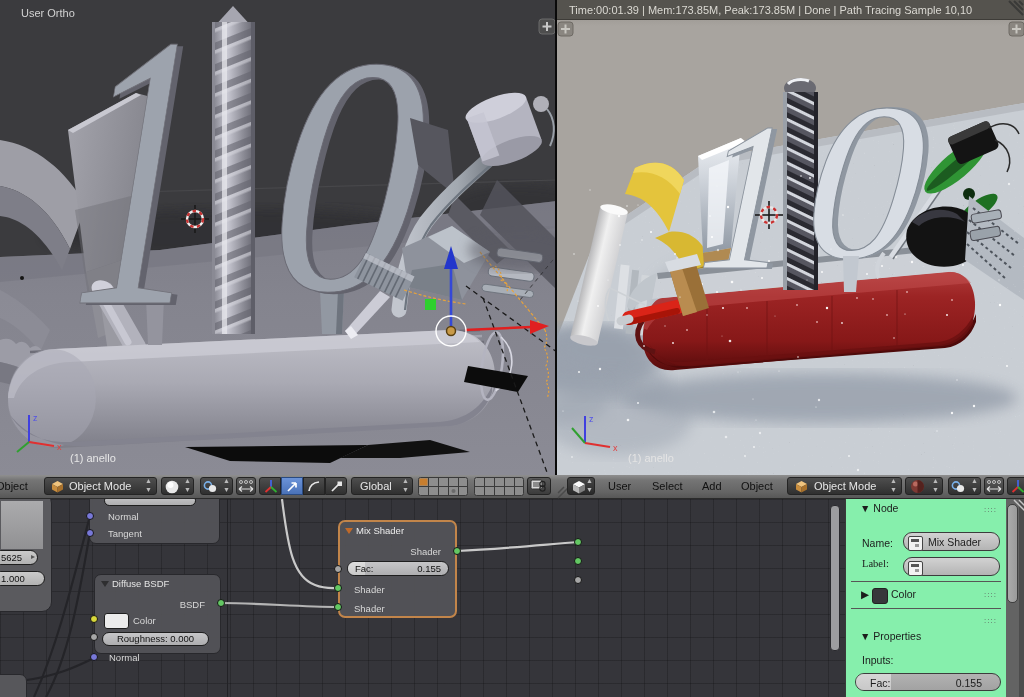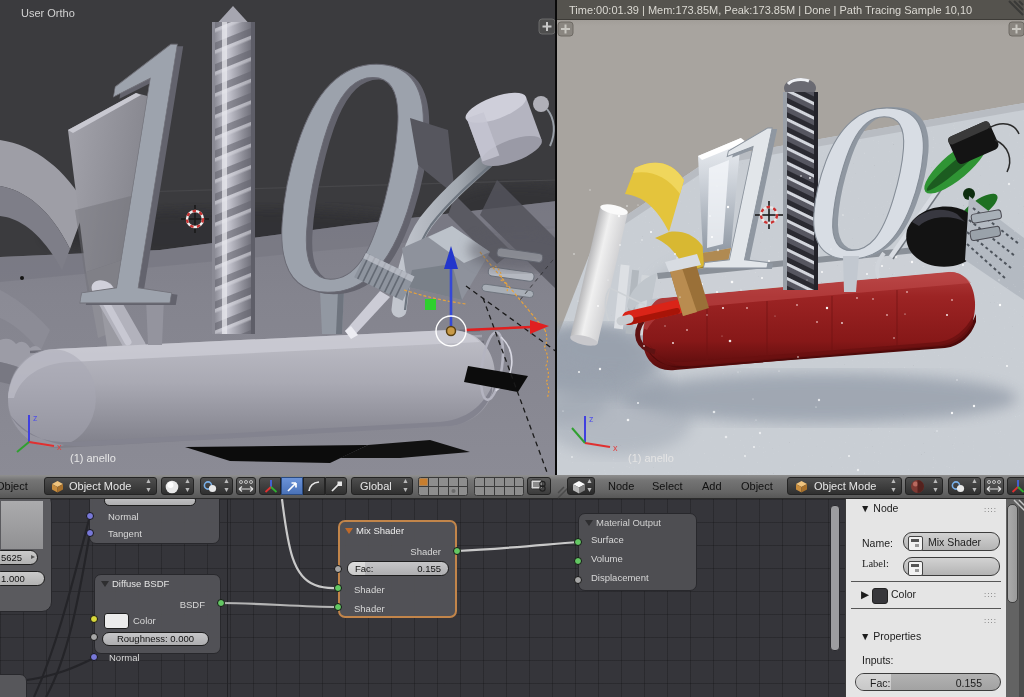--- a/index.html
+++ b/index.html
@@ -22,21 +22,21 @@
       repeating-linear-gradient(to bottom, rgba(0,0,0,0.20) 0 1px, transparent 1px 23px),
       #35353a;}
   .node{position:absolute;background:rgba(84,84,88,0.93);border:1px solid #28282c;border-radius:7px;
         font-size:9.5px;color:#dcdcdc;box-sizing:border-box;}
   .pill{position:absolute;background:linear-gradient(#c6c6c8,#aeaeb0);border:1px solid #1e1e1e;
         border-radius:8px;color:#111;box-sizing:border-box;font-size:9.5px;}
   .sock{position:absolute;width:8px;height:8px;border-radius:50%;border:1px solid #151515;box-sizing:border-box;}
   .nlab{position:absolute;font-size:9.5px;color:#d8d8d8;white-space:nowrap;}
   
   #npanel{position:absolute;left:845px;top:499px;width:179px;height:198px;
-          background:#e5e5e5;border-left:1px solid #3a3a3a;box-sizing:border-box;
+          background:#86efac;border-left:1px solid #3a3a3a;box-sizing:border-box;
           font-size:10.5px;color:#1c1c1c;}
   .ptxt{position:absolute;white-space:nowrap;}
   .field{position:absolute;background:linear-gradient(#d2d2d2,#b4b4b4);
          border:1px solid #3c3c3c;border-radius:9px;box-sizing:border-box;}
 </style>
 </head>
 <body>
 <div id="page">
 
   <div class="abs" style="left:0;top:0;width:557px;height:475px;background:#3b3b3e;overflow:hidden;">
@@ -638,21 +638,21 @@
     </svg>
 
     <div class="btn" style="left:10px;width:28px;background:linear-gradient(#464646,#2a2a2a);">
       <svg width="14" height="14" style="position:absolute;left:4px;top:1.5px;">
         <polygon points="7,1 13,4.2 7,7.4 1,4.2" fill="#fafafa"></polygon>
         <polygon points="1,4.2 7,7.4 7,13.5 1,10.3" fill="#b8b8b8"></polygon>
         <polygon points="13,4.2 7,7.4 7,13.5 13,10.3" fill="#7e7e7e"></polygon>
       </svg>
       <span style="position:absolute;right:1px;top:-2px;color:#bbb;font-size:7px;line-height:9px;">▲<br>▼</span>
     </div>
-    <div class="menutxt" style="left:51px;">Node</div>
+    <div class="menutxt" style="left:51px;">User</div>
     <div class="menutxt" style="left:95px;">Select</div>
     <div class="menutxt" style="left:145px;">Add</div>
     <div class="menutxt" style="left:184px;">Object</div>
 
     <div class="btn" style="left:230px;width:115px;">
       <svg width="13" height="13" style="position:absolute;left:7px;top:2px;">
         <polygon points="6.5,1 12,4 6.5,7 1,4" fill="#f0c47e"></polygon>
         <polygon points="1,4 6.5,7 6.5,12.5 1,9.5" fill="#c88d3e"></polygon>
         <polygon points="12,4 6.5,7 6.5,12.5 12,9.5" fill="#a8712c"></polygon>
       </svg>
@@ -752,27 +752,20 @@
         <span style="position:absolute;right:7px;top:1px;">0.155</span>
         </div>
       <div class="nlab" style="left:14px;top:62px;">Shader</div>
       <div class="nlab" style="left:14px;top:81px;">Shader</div>
     </div>
     <div class="sock" style="left:453px;top:48px;background:#63c763;"></div>
     <div class="sock" style="left:334px;top:66px;background:#a6a6a6;"></div>
     <div class="sock" style="left:334px;top:85px;background:#63c763;"></div>
     <div class="sock" style="left:334px;top:104px;background:#63c763;"></div>
 
-    <div class="node" style="left:578px;top:14px;width:119px;height:78px;background:#4e4e52;">
-      <div style="position:absolute;left:6px;top:6px;width:0;height:0;border-left:4px solid transparent;border-right:4px solid transparent;border-top:6px solid #2e2e30;"></div>
-      <div class="nlab" style="left:17px;top:3px;color:#d0d0d0;">Material Output</div>
-      <div class="nlab" style="left:12px;top:20px;">Surface</div>
-      <div class="nlab" style="left:12px;top:39px;">Volume</div>
-      <div class="nlab" style="left:12px;top:58px;">Displacement</div>
-    </div>
     <div class="sock" style="left:574px;top:39px;background:#63c763;"></div>
     <div class="sock" style="left:574px;top:58px;background:#63c763;"></div>
     <div class="sock" style="left:574px;top:77px;background:#a6a6a6;"></div>
 
     <div style="position:absolute;left:830px;top:6px;width:8px;height:144px;background:#9d9da0;border:1px solid #2a2a2e;border-radius:4px;"></div>
   </div>
 
   <div id="npanel">
 
     <div class="ptxt" style="left:14px;top:3px;">▼ Node</div>

